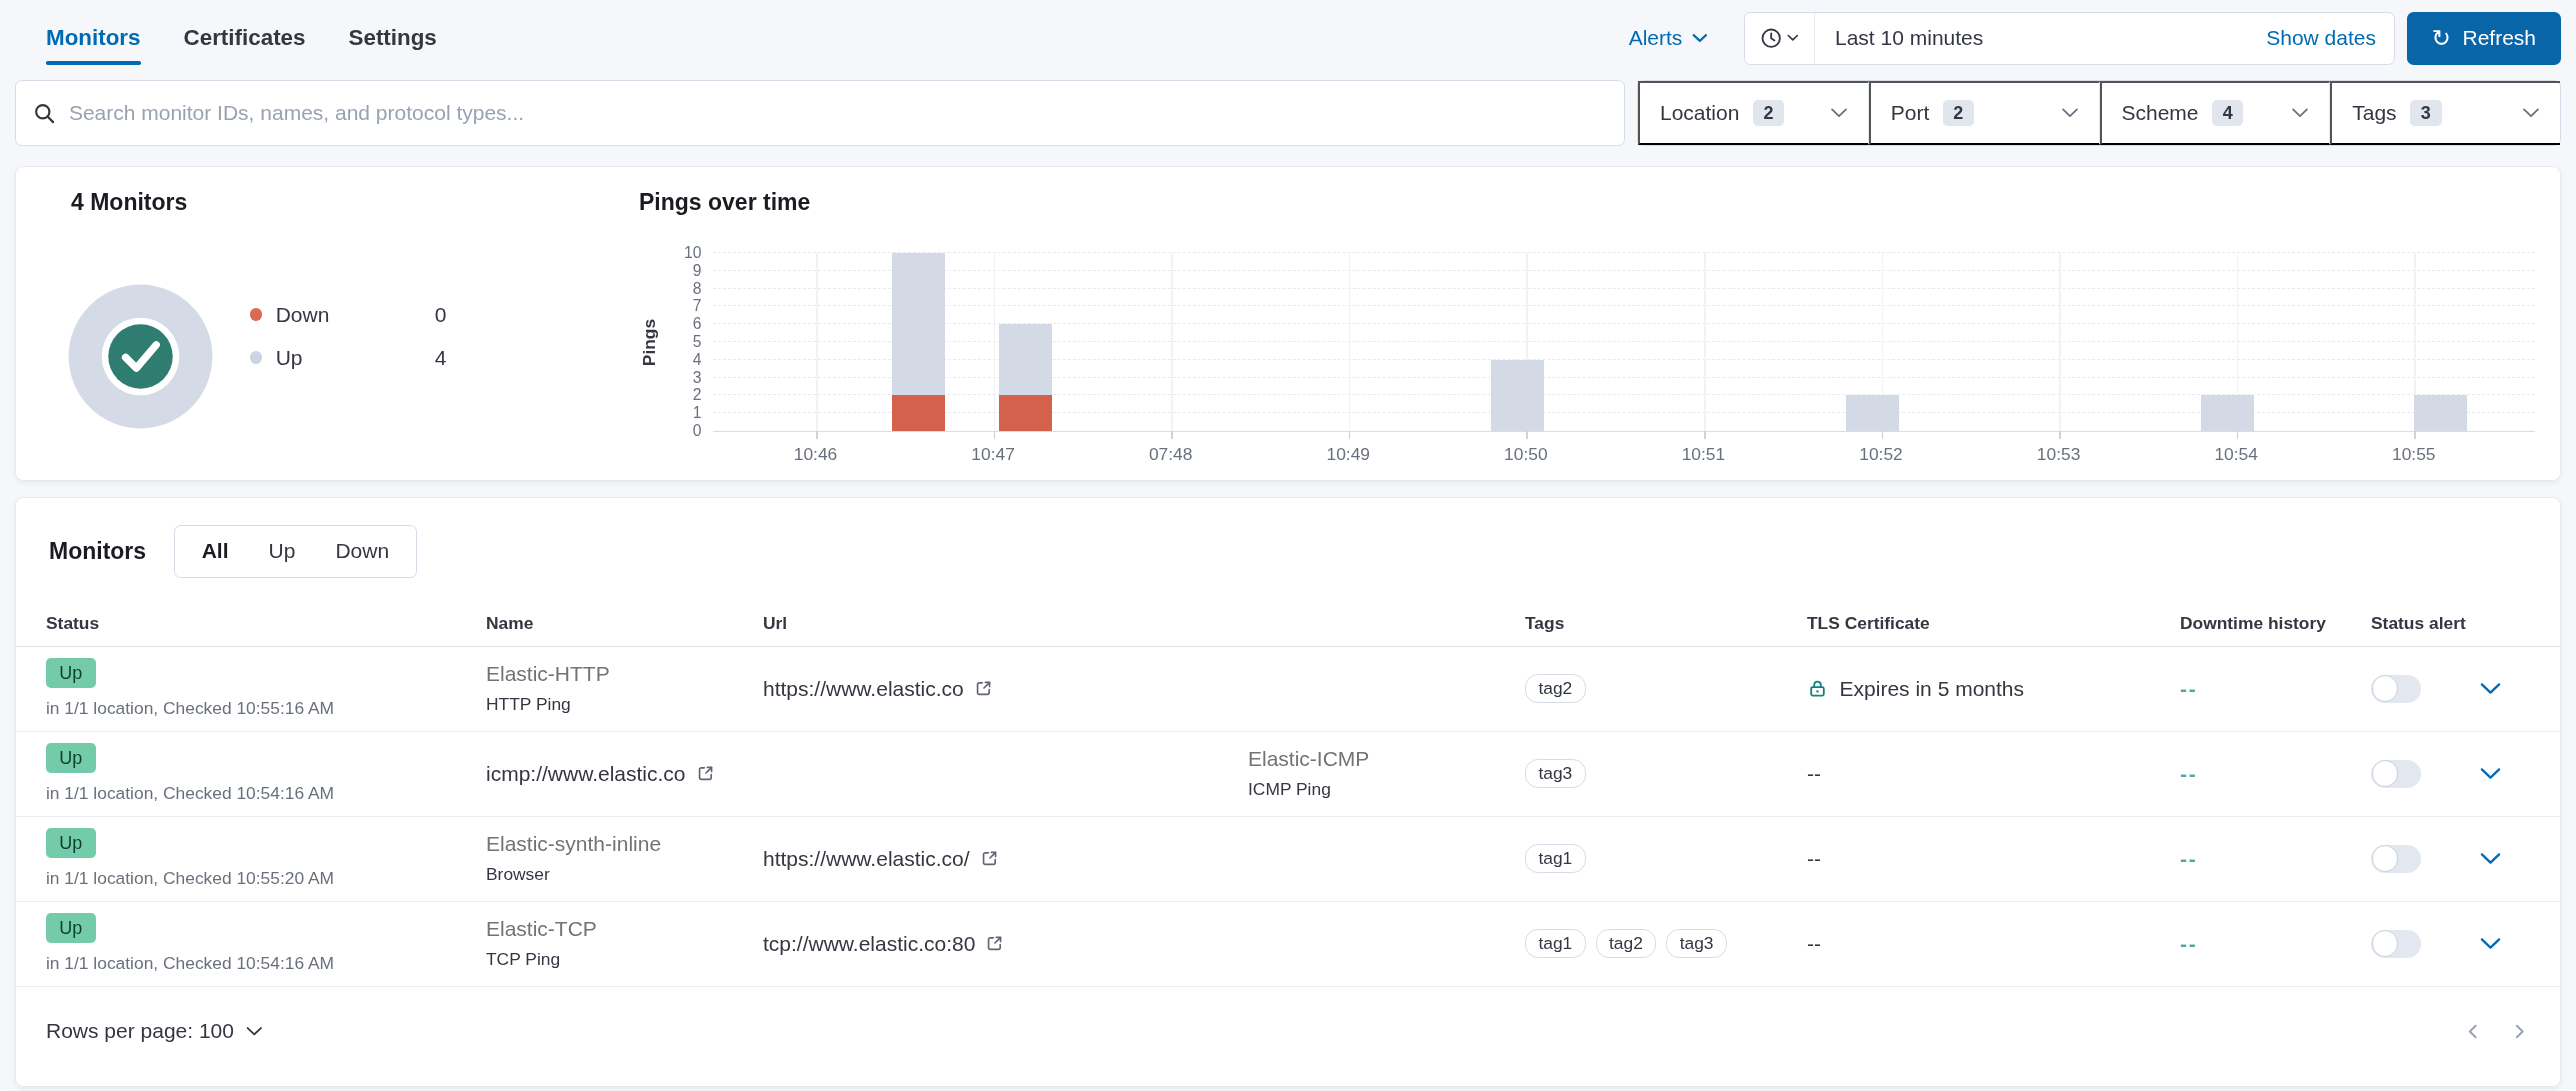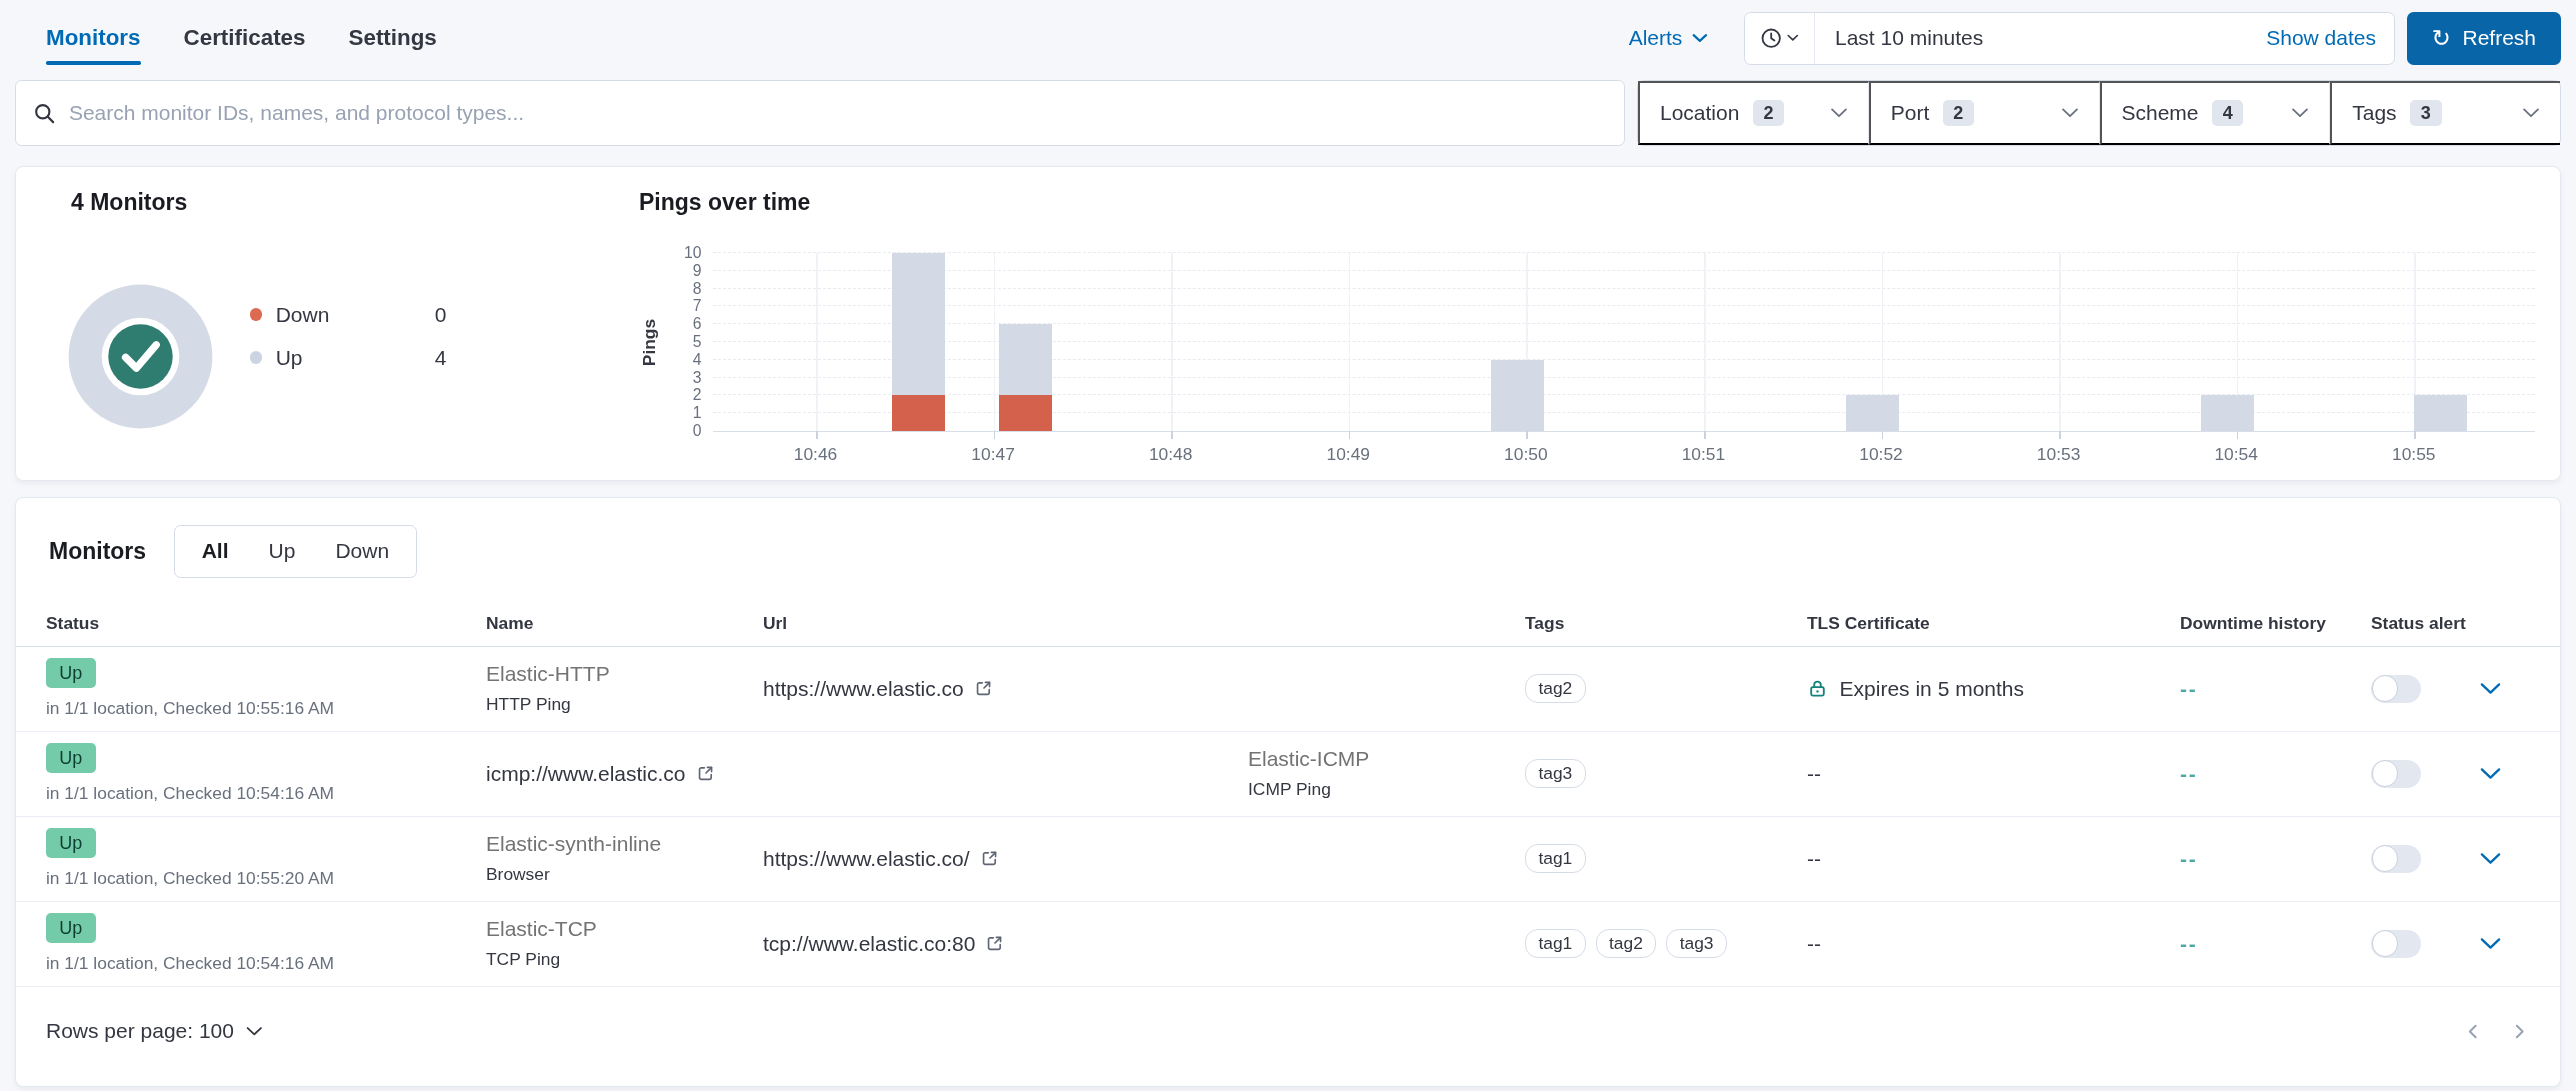--- a/index.html
+++ b/index.html
@@ -276,21 +276,21 @@
       <div class="hgrid" data-interactable="false" style="bottom: 100%;"></div>
       <div class="ytick" data-interactable="false" style="bottom: calc(100% - 10px);">10</div>
       <div class="vgrid" data-interactable="false" style="left: 5.653%;"></div>
       <div class="xstub" data-interactable="false" style="left: 5.653%;"></div>
       <div class="xtick" data-interactable="false" style="left: calc(5.653% - 50px);">10:46</div>
       <div class="vgrid" data-interactable="false" style="left: 15.4%;"></div>
       <div class="xstub" data-interactable="false" style="left: 15.4%;"></div>
       <div class="xtick" data-interactable="false" style="left: calc(15.4% - 50px);">10:47</div>
       <div class="vgrid" data-interactable="false" style="left: 25.146%;"></div>
       <div class="xstub" data-interactable="false" style="left: 25.146%;"></div>
-      <div class="xtick" data-interactable="false" style="left: calc(25.146% - 50px);">10:48</div>
+      <div class="xtick" data-interactable="false" style="left: calc(25.146% - 50px);">07:48</div>
       <div class="vgrid" data-interactable="false" style="left: 34.893%;"></div>
       <div class="xstub" data-interactable="false" style="left: 34.893%;"></div>
       <div class="xtick" data-interactable="false" style="left: calc(34.893% - 50px);">10:49</div>
       <div class="vgrid" data-interactable="false" style="left: 44.639%;"></div>
       <div class="xstub" data-interactable="false" style="left: 44.639%;"></div>
       <div class="xtick" data-interactable="false" style="left: calc(44.639% - 50px);">10:50</div>
       <div class="vgrid" data-interactable="false" style="left: 54.386%;"></div>
       <div class="xstub" data-interactable="false" style="left: 54.386%;"></div>
       <div class="xtick" data-interactable="false" style="left: calc(54.386% - 50px);">10:51</div>
       <div class="vgrid" data-interactable="false" style="left: 64.133%;"></div>

